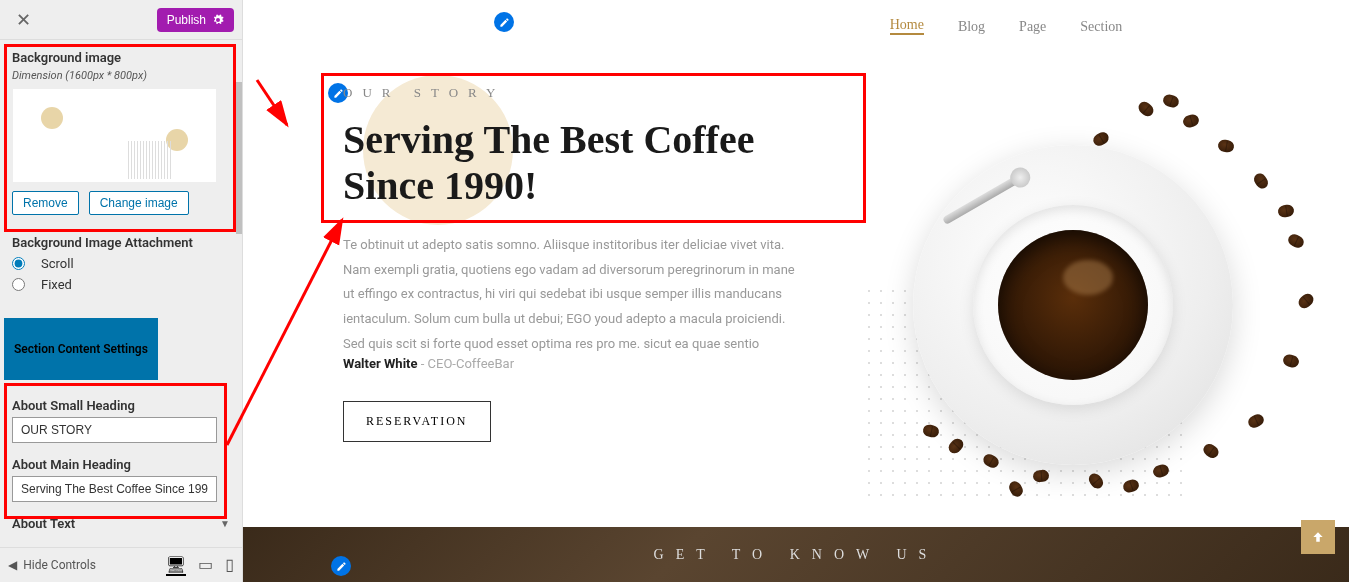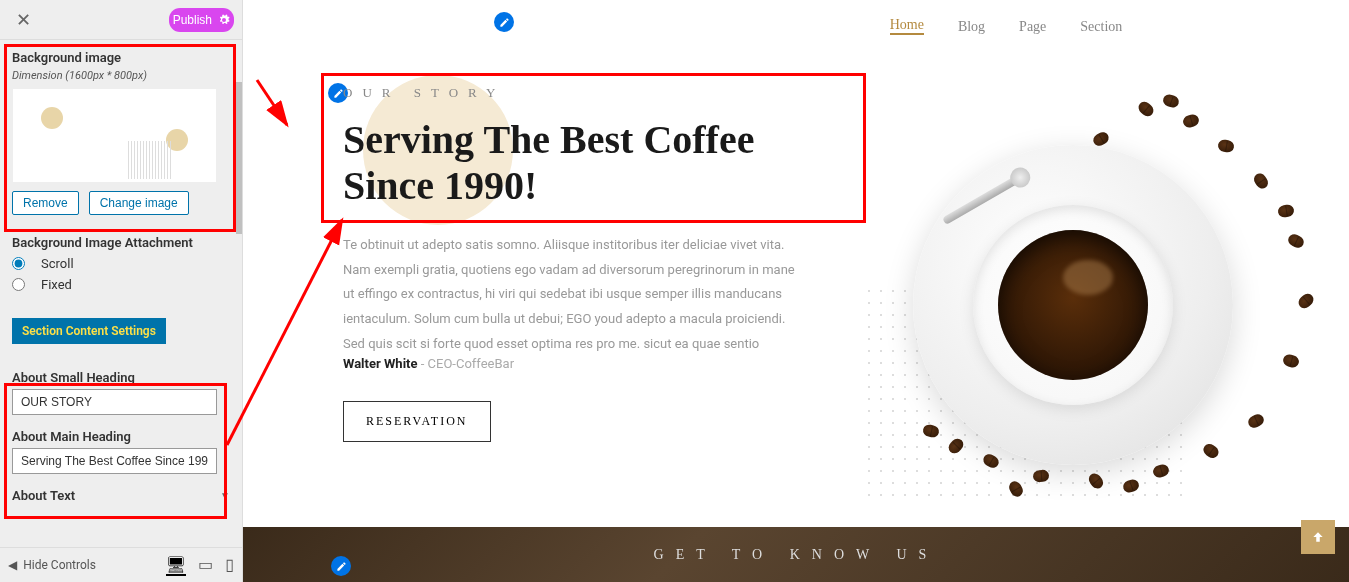--- a/index.html
+++ b/index.html
@@ -3,39 +3,39 @@
 <meta charset="utf-8">
 <style>
 * { box-sizing: border-box; margin: 0; padding: 0; }
 body { font-family: -apple-system, BlinkMacSystemFont, "Segoe UI", Roboto, Arial, sans-serif; background: #fff; overflow: hidden; }
 .app { display: flex; width: 1349px; height: 582px; position: relative; }
 
 
 .sidebar { width: 243px; background: #eee; border-right: 1px solid #ddd; display: flex; flex-direction: column; position: relative; }
 .sidebar-header { height: 40px; background: #eee; display: flex; align-items: center; justify-content: space-between; padding: 0 8px; border-bottom: 1px solid #ddd; }
 .close-x { font-size: 18px; color: #666; cursor: pointer; padding: 4px 8px; }
-.publish-btn { background: #d946ef; color: #fff; border: none; padding: 5px 4px; font-size: 12px; border-radius: 11px; cursor: pointer; display: flex; align-items: center; gap: 6px; }
+.publish-btn { background: #a21caf; color: #fff; border: none; padding: 5px 10px; font-size: 12px; border-radius: 4px; cursor: pointer; display: flex; align-items: center; gap: 6px; }
 .publish-btn svg { width: 12px; height: 12px; fill: #fff; }
 
 .sidebar-body { flex: 1; overflow-y: auto; padding: 0; position: relative; }
 .section-block { padding: 10px 12px; }
 .field-label { font-size: 13px; font-weight: 600; color: #333; margin-bottom: 4px; display: block; }
 .field-sublabel { font-size: 11px; font-style: italic; color: #555; margin-bottom: 6px; display: block; }
 
 .img-preview { width: 205px; height: 95px; background: #fff; border: 1px solid #eee; position: relative; margin-bottom: 8px; overflow: hidden; }
 .circle1 { position: absolute; width: 22px; height: 22px; background: #e8d5a8; border-radius: 50%; top: 18px; left: 28px; }
 .circle2 { position: absolute; width: 22px; height: 22px; background: #e8d5a8; border-radius: 50%; top: 40px; left: 153px; }
 .lines-sq { position: absolute; width: 45px; height: 38px; top: 52px; left: 115px; background: repeating-linear-gradient(90deg, #ddd 0 1px, transparent 1px 3px); }
 
 .btn-outline { background: #fff; border: 1px solid #0073aa; color: #0073aa; padding: 4px 10px; font-size: 12px; border-radius: 2px; cursor: pointer; margin-right: 6px; }
 
 .radio-row { font-size: 13px; color: #333; margin: 6px 0; display: flex; align-items: center; gap: 16px; }
 .radio-row input { accent-color: #007cba; }
 
-.blue-heading { background: #0073aa; color: #fde047; font-size: 12px; font-weight: 600; padding: 6px 10px; display: inline-block; margin: 10px 12px 0 12px; }
+.blue-heading { background: #0073aa; color: #000000; font-size: 12px; font-weight: 600; padding: 24px 10px; display: inline-block; margin: 10px 12px 0 4px; }
 
 .text-input { width: 205px; padding: 5px 8px; font-size: 12px; border: 1px solid #999; background: #fff; color: #333; }
 
 .sidebar-footer { height: 35px; border-top: 1px solid #ddd; background: #eee; display: flex; align-items: center; padding: 0 8px; gap: 12px; }
 .hide-controls { font-size: 12px; color: #555; display: flex; align-items: center; gap: 6px; cursor: pointer; }
 .device-icons { margin-left: auto; display: flex; gap: 12px; }
 .device-icons span { cursor: pointer; color: #555; }
 .device-icons span.active { color: #000; border-bottom: 2px solid #000; }
 
 
@@ -125,21 +125,21 @@
           <span>Scroll</span>
         </label>
         <label class="radio-row">
           <input type="radio" name="att" style="">
           <span>Fixed</span>
         </label>
       </div>
 
       <span class="blue-heading">Section Content Settings</span>
 
-      <div class="section-block" style="padding-top:26px;">
+      <div class="section-block" style="padding-top:18px;">
         <span class="field-label">About Small Heading</span>
         <input class="text-input" value="OUR STORY" style="">
       </div>
 
       <div class="section-block" style="padding-top:4px;">
         <span class="field-label">About Main Heading</span>
         <input class="text-input" value="Serving The Best Coffee Since 1990!" style="">
       </div>
 
       <div class="section-block" style="padding-top:4px; display:flex; justify-content:space-between; align-items:center;">

